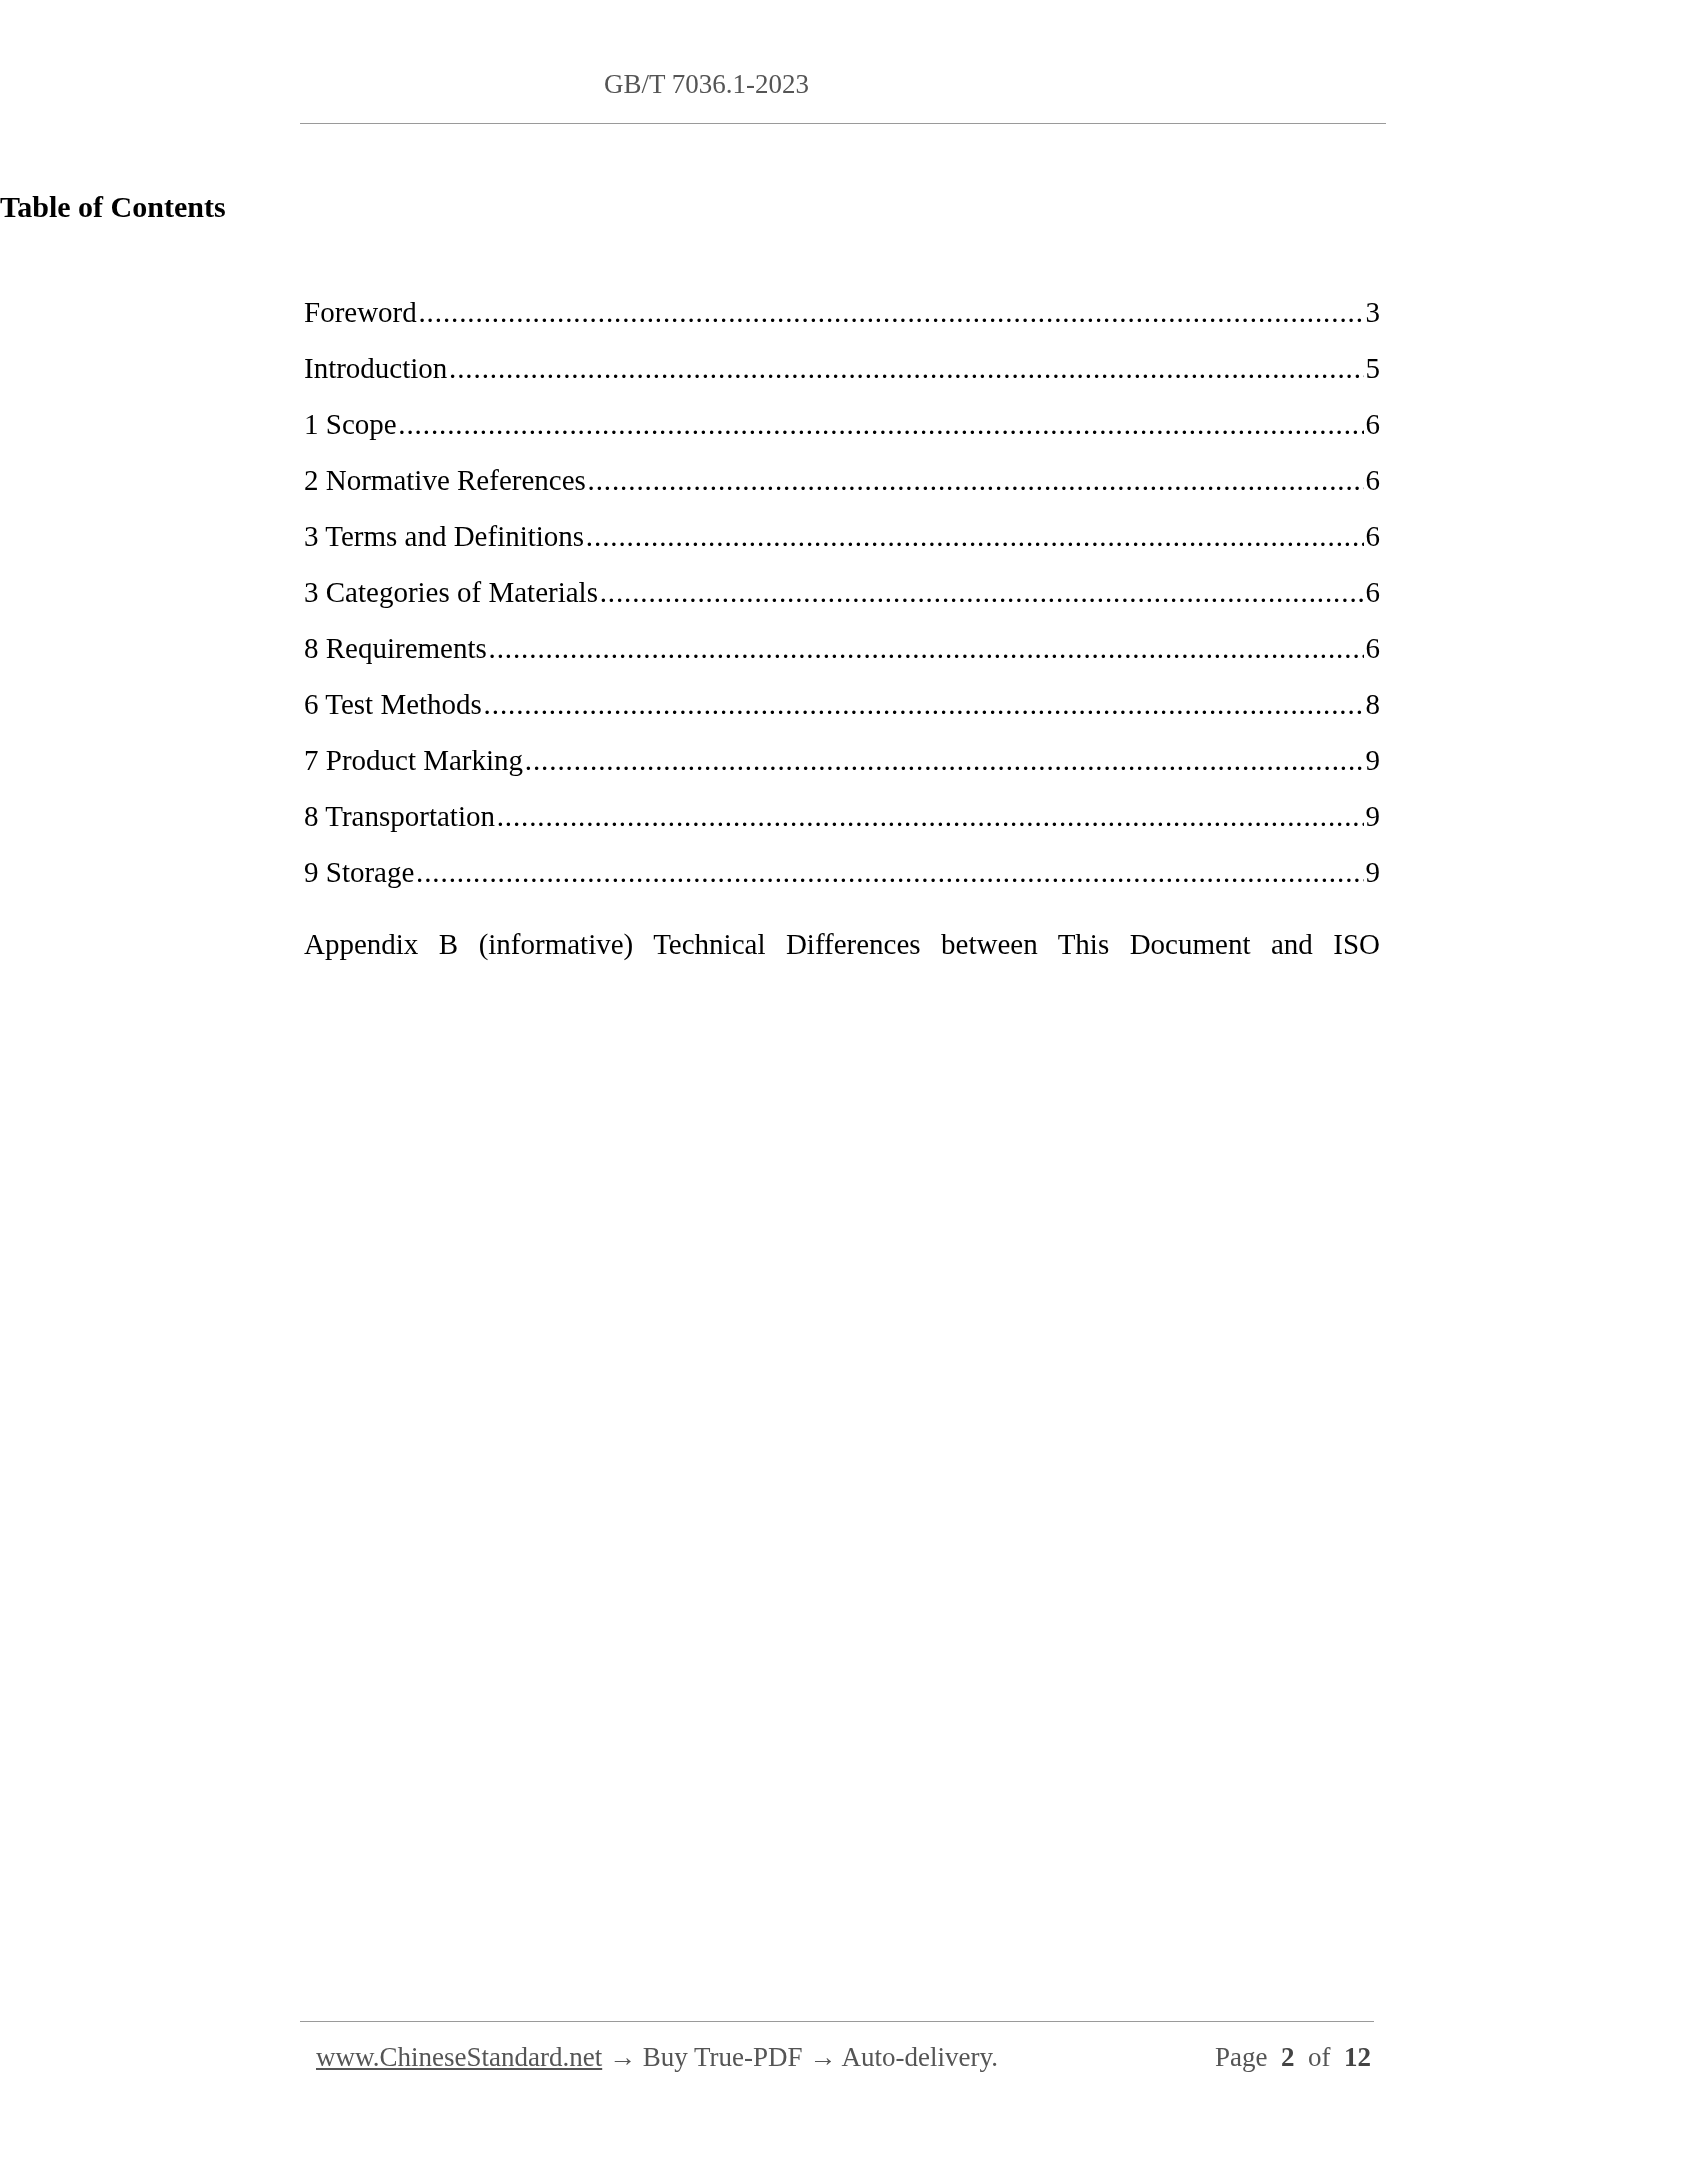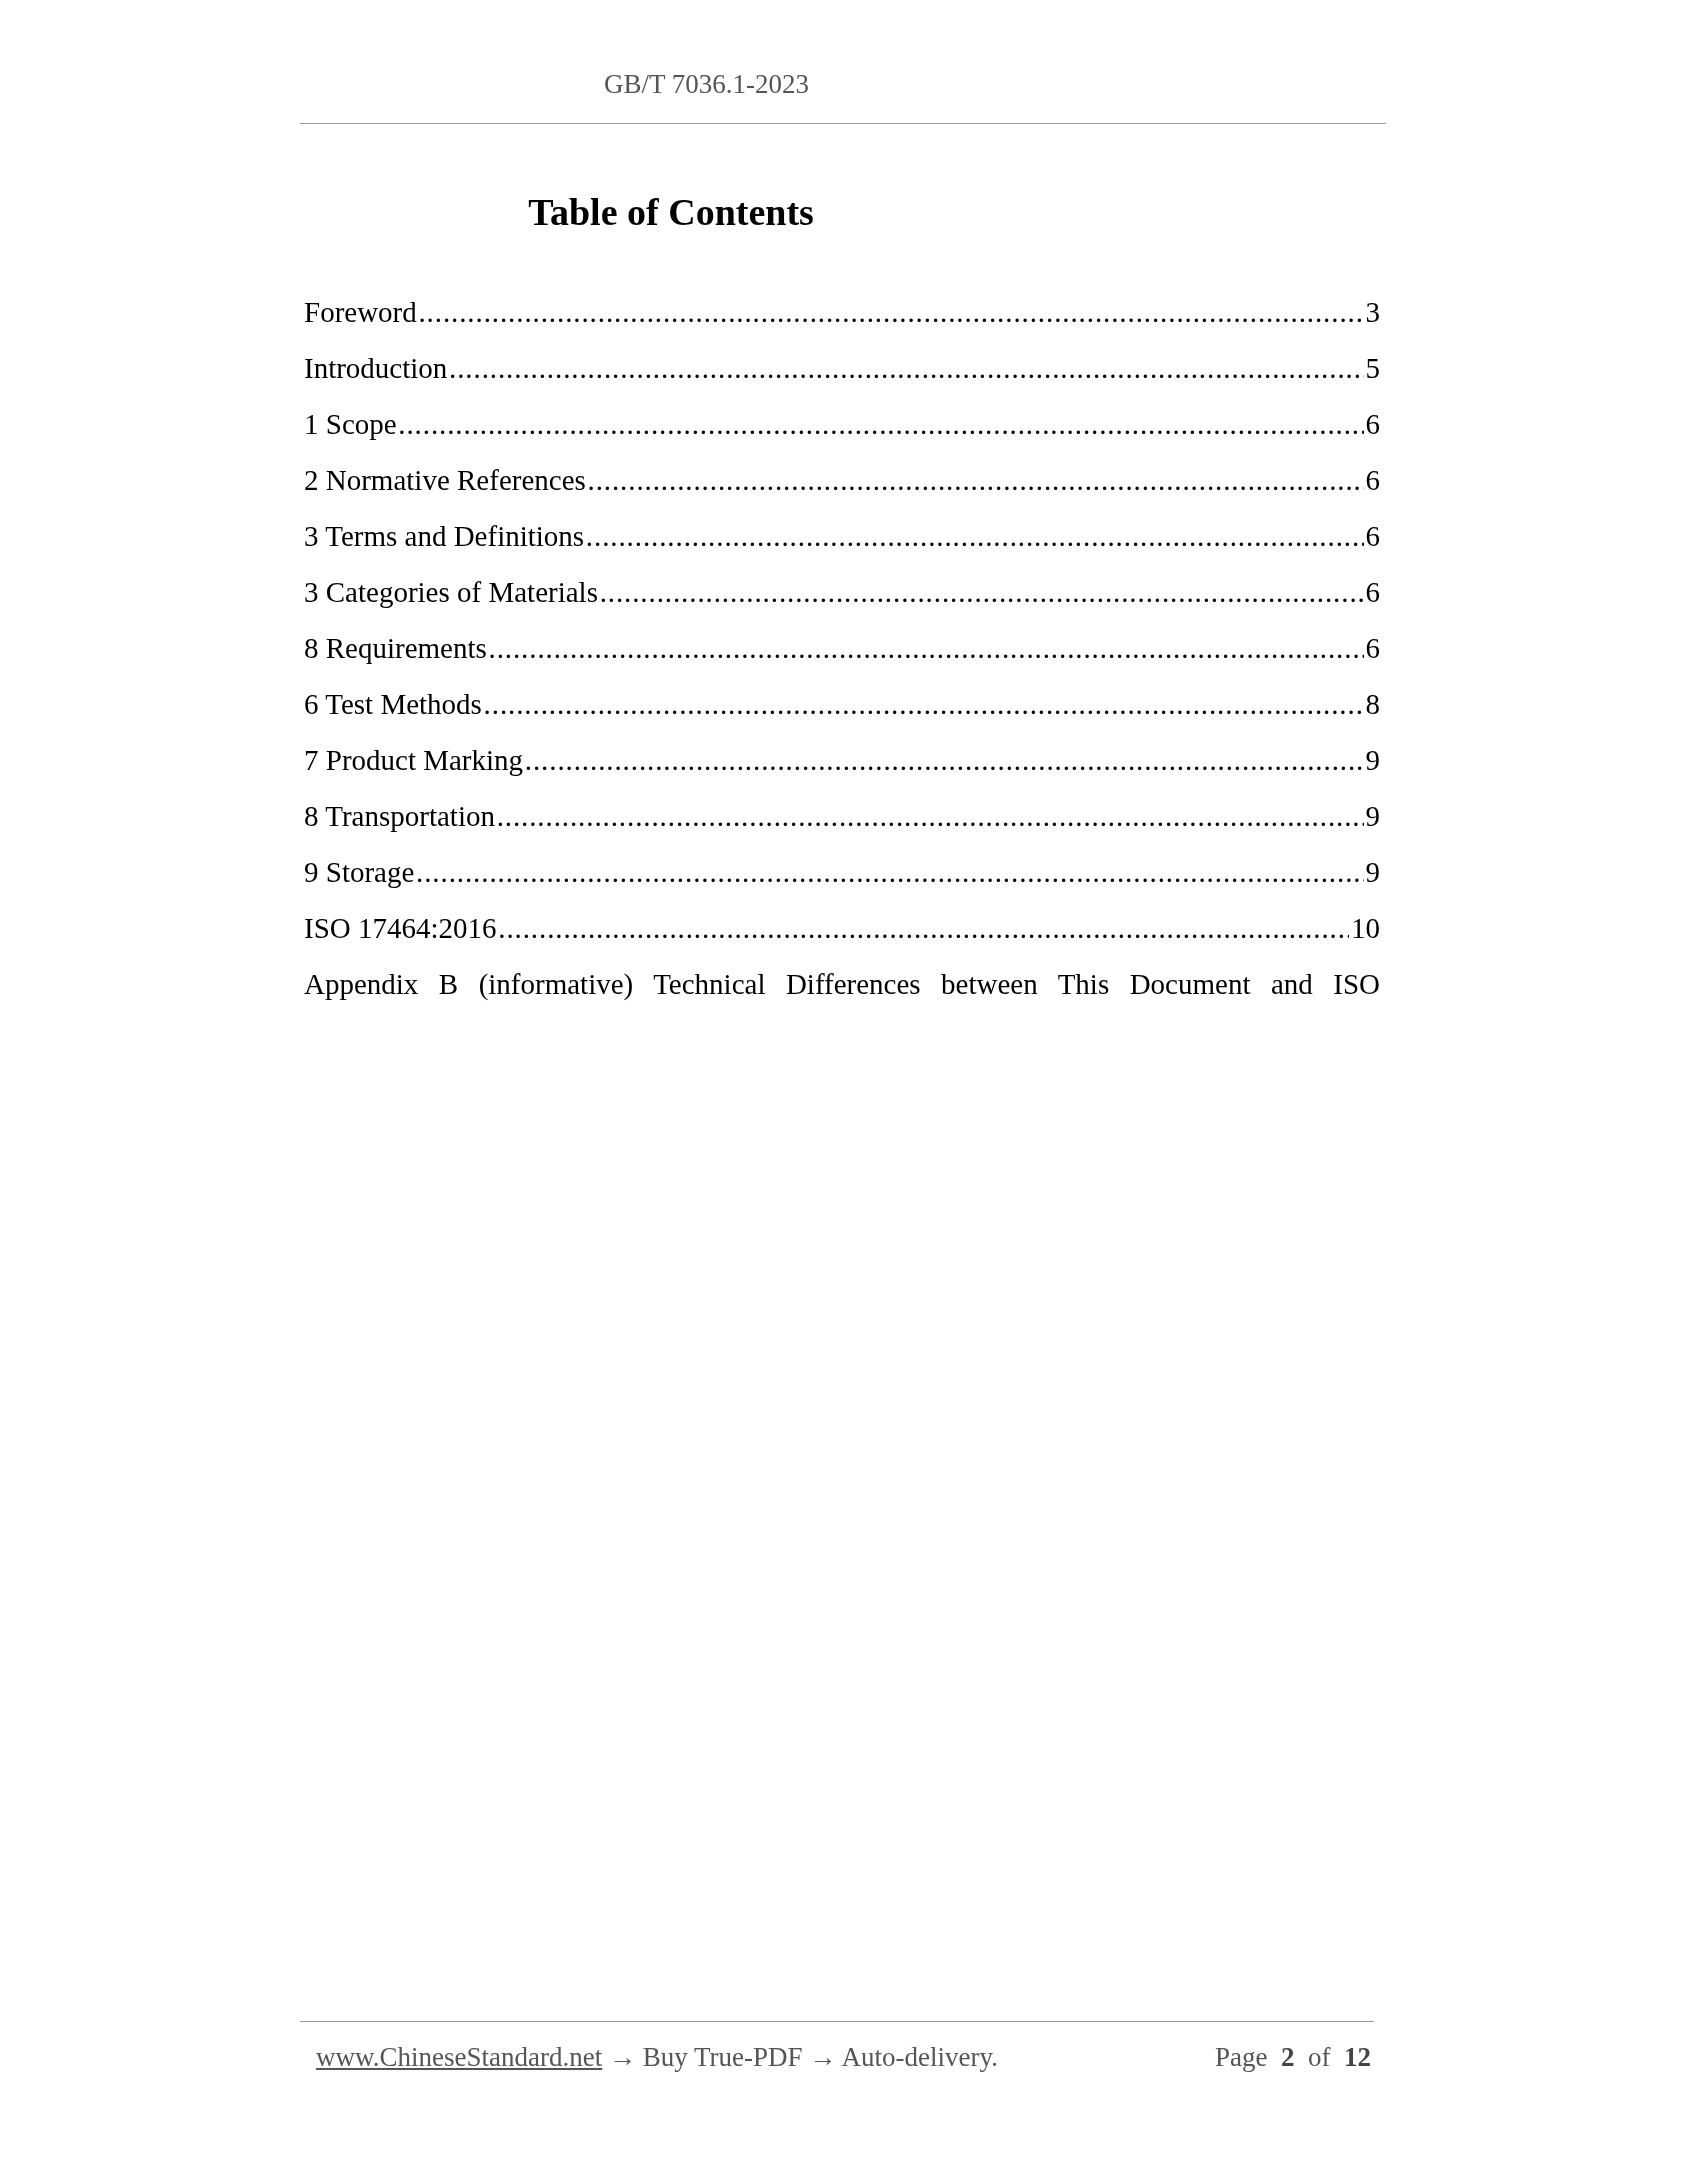--- a/index.html
+++ b/index.html
@@ -2,22 +2,22 @@
 <html style="font-size:14px"><head>
 <meta charset="utf-8">
 <style>
   html, body { margin: 0; padding: 0; background: #ffffff; }
   body { width: 1683px; height: 2177px; position: relative; overflow: hidden;
          font-family: "Liberation Serif", "DejaVu Serif", serif; color: #000; }
   .header-code { position: absolute; top: 69px; left: 0; width: 1413px; text-align: center;
          font-size: 27px; color: #555555; }
   .header-rule { position: absolute; top: 123px; left: 300px; width: 1086px; height: 0;
          border-top: 1.7px solid #9a9a9a; }
-  .toc-title { position: absolute; top: 190px; left: 0; width: 1342px; text-align: center;
-         font-size: 38px; font-weight: bold; }
+  .toc-title { position: absolute; top: 190px; left: 0; width: 1342px; 
+         font-size: 30px; font-weight: bold; }
   .toc { position: absolute; top: 268px; left: 304px; width: 1076px; font-size: 29px; line-height: 40px; margin-top: 24px; }
   .toc-entry { display: flex; align-items: baseline; height: 56px; }
   .toc-entry .label { white-space: nowrap; }
   .toc-entry .dots { flex: 1; overflow: hidden; white-space: nowrap; margin: 0 1.7px; }
   .toc-entry .dots::before { content: "........................................................................................................................................................................................................................................................................................"; letter-spacing: 0.9px; }
   .toc-entry .page { white-space: nowrap; }
   .toc-multi { margin-bottom: 15.6px; }
   .toc-multi .line1 { text-align: justify; text-align-last: justify; height: 40px; }
   .toc-multi .line2 { display: flex; align-items: baseline; height: 40px; }
   .toc-multi .line2 .dots { flex: 1; overflow: hidden; white-space: nowrap; margin: 0 1.7px; }
@@ -88,25 +88,20 @@
       <span class="dots"></span>
       <span class="page">9</span>
   </div>
   <div class="toc-entry">
     <span class="label">9 Storage</span>
       <span class="dots"></span>
       <span class="page">9</span>
   </div>
 
   <div class="toc-multi">
-    <div class="line2">
-      <span class="label">ISO 17464:2016</span>
-        <span class="dots"></span>
-        <span class="page">10</span>
-    </div>
   </div>
   <div class="toc-multi">
     <div class="line1">Appendix B (informative) Technical Differences between This Document and ISO</div>
   </div>
 </div>
 
 <div class="footer-rule"></div>
 <div class="footer">
   <span>
     <a>www.ChineseStandard.net</a>

